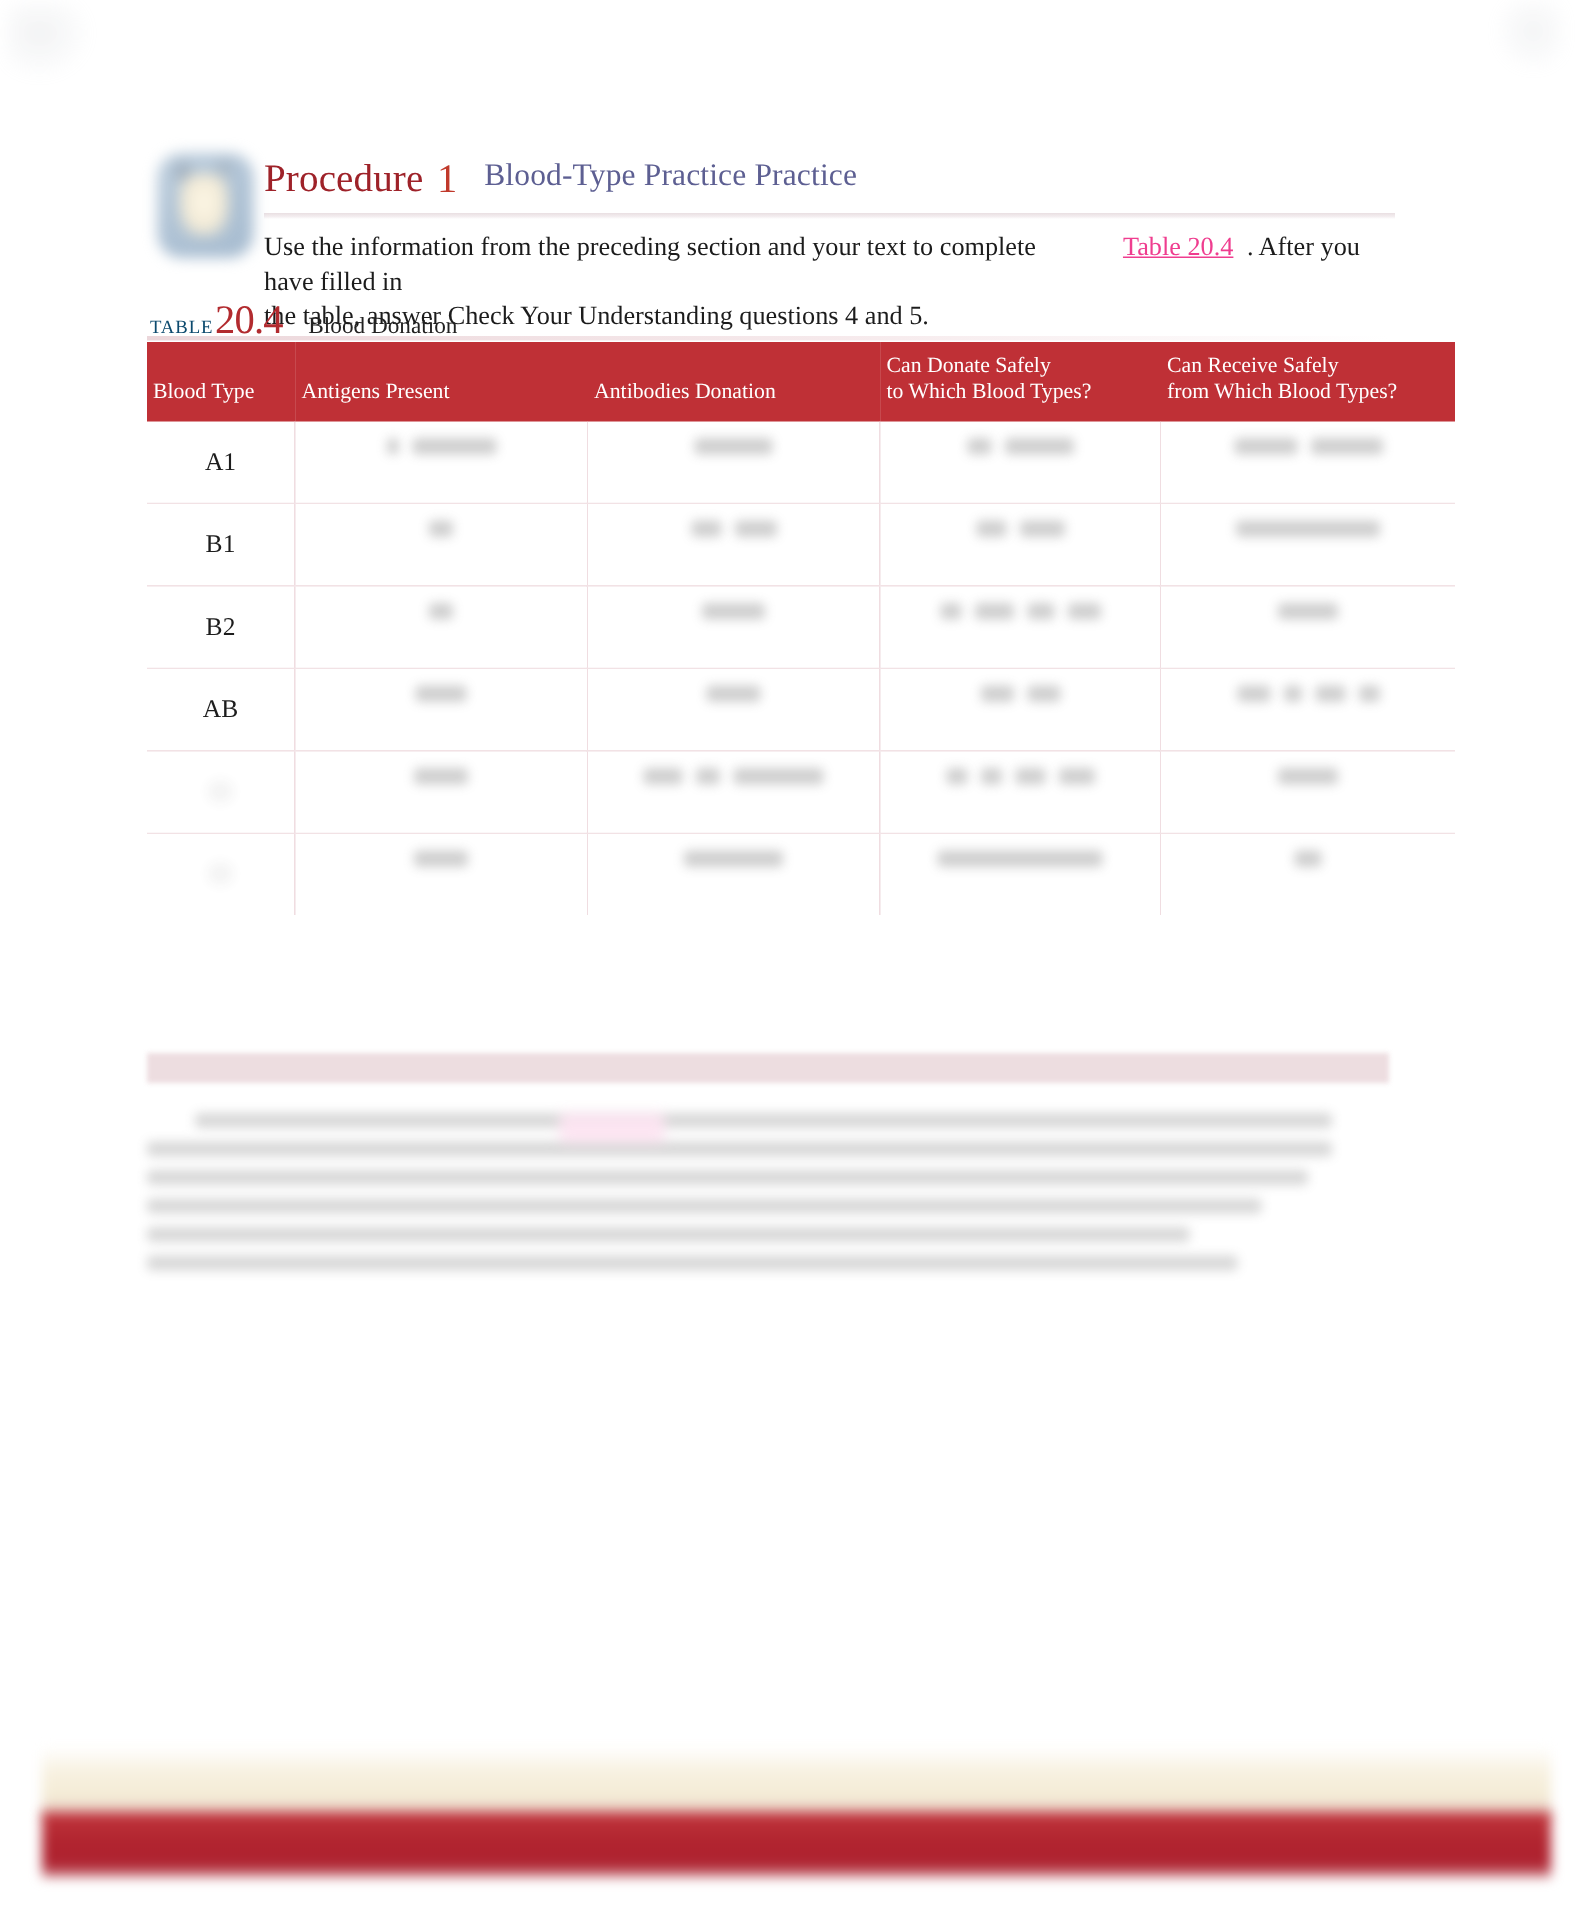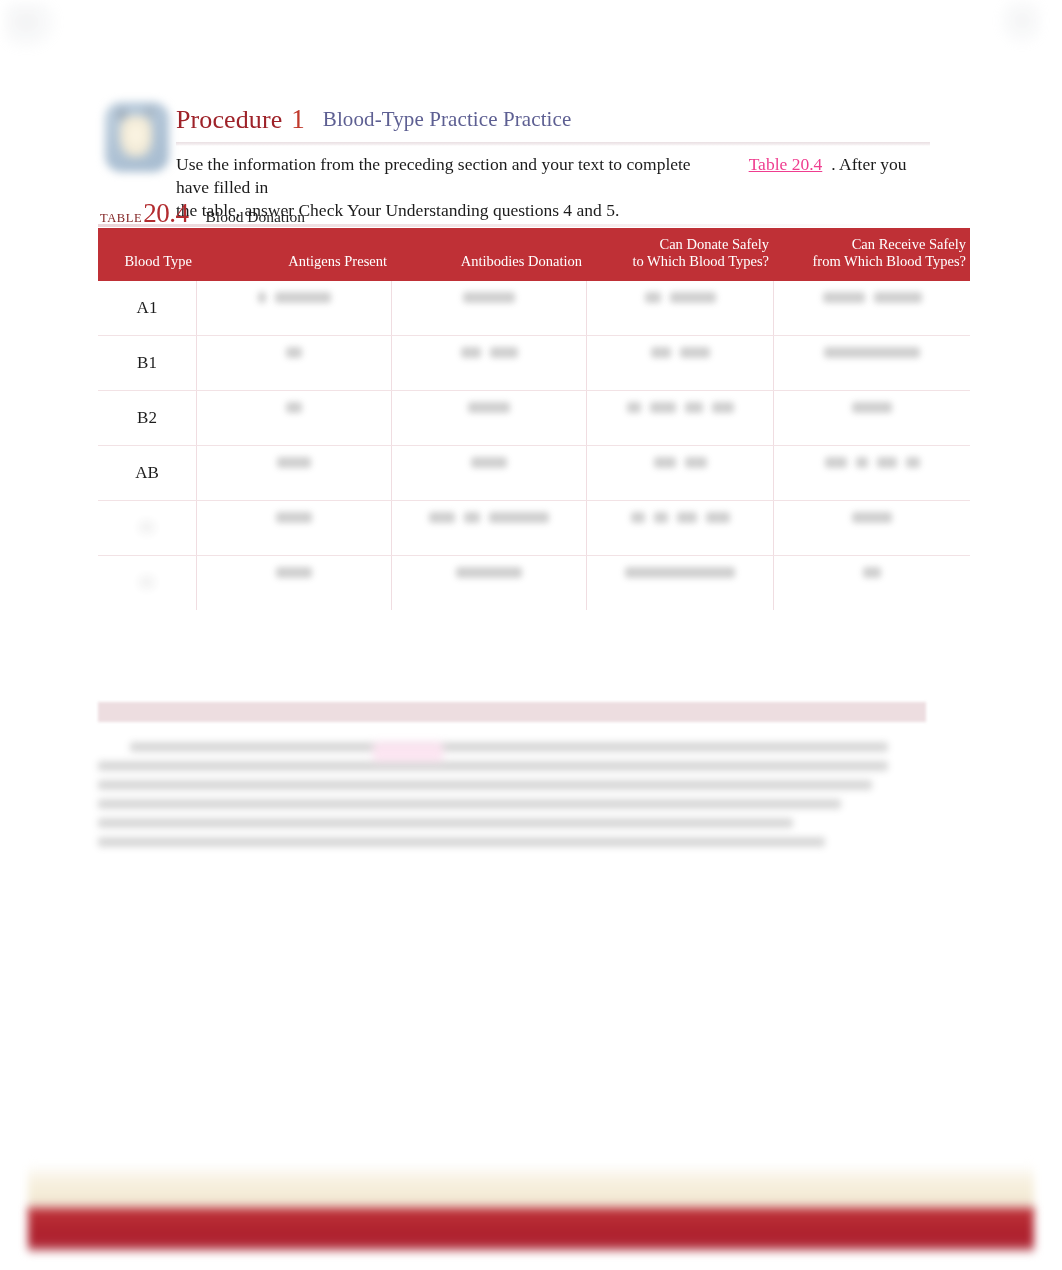--- a/index.html
+++ b/index.html
@@ -45,21 +45,21 @@
     position:absolute;left:18px;top:14px;width:12px;height:13px;border-radius:50%;
     background:#9aa9b8;opacity:.8;
   }
   #procedure-icon .dot-b{
     position:absolute;left:46px;top:12px;width:11px;height:12px;border-radius:50%;
     background:#a4b3c1;opacity:.75;
   }
 
   #procedure-title-row{
     margin-left:78px;
-    display:flex;align-items:center;
+    display:flex;align-items:flex-start;
     line-height:1;
     padding-top:14px;
   }
   .proc-word{
     font-size:26px;color:#9e2229;letter-spacing:.1px;
   }
   .proc-num{
     font-size:27px;color:#c0392b;margin-left:9px;
   }
   .proc-sub{
@@ -77,21 +77,21 @@
   #procedure-desc .gapspace{display:inline-block;width:58px;}
   #table-link{color:#ef3d8f;}
   #procedure-desc .dotspace{display:inline-block;width:9px;}
 
   
   #table-caption{
     position:absolute;left:100px;top:198px;
     display:flex;align-items:baseline;
   }
   #caption-table-word{
-    font-size:12.5px;color:#7f1d1d;letter-spacing:.6px;
+    font-size:12.5px;color:#0c4a6e;letter-spacing:.6px;
     font-variant:small-caps;text-transform:uppercase;
   }
   #caption-number{
     font-size:27px;color:#b22b2f;margin-left:1px;letter-spacing:-.5px;
   }
   #caption-title{
     font-size:15.5px;color:#222;margin-left:17px;
   }
   #caption-rule{
     position:absolute;left:98px;top:224px;width:828px;height:3px;
@@ -107,21 +107,21 @@
     background:#fdfbfb;
   }
   #blood-table thead th{
     background:#bf3036;
     color:#ffffff;
     font-weight:normal;
     font-size:14.5px;
     line-height:1.2;
     padding:8px 4px 10px 4px;
     vertical-align:bottom;
-    text-align:right;
+    text-align:left;
     border-right:1px solid #bf3036;
   }
   #blood-table thead th:last-child{border-right:none;}
   #blood-table thead tr{height:45px;}
 
   #blood-table tbody td{
     border-right:1px solid #f0dde1;
     border-bottom:1px solid #f2e2e5;
     height:54px;
     text-align:center;

